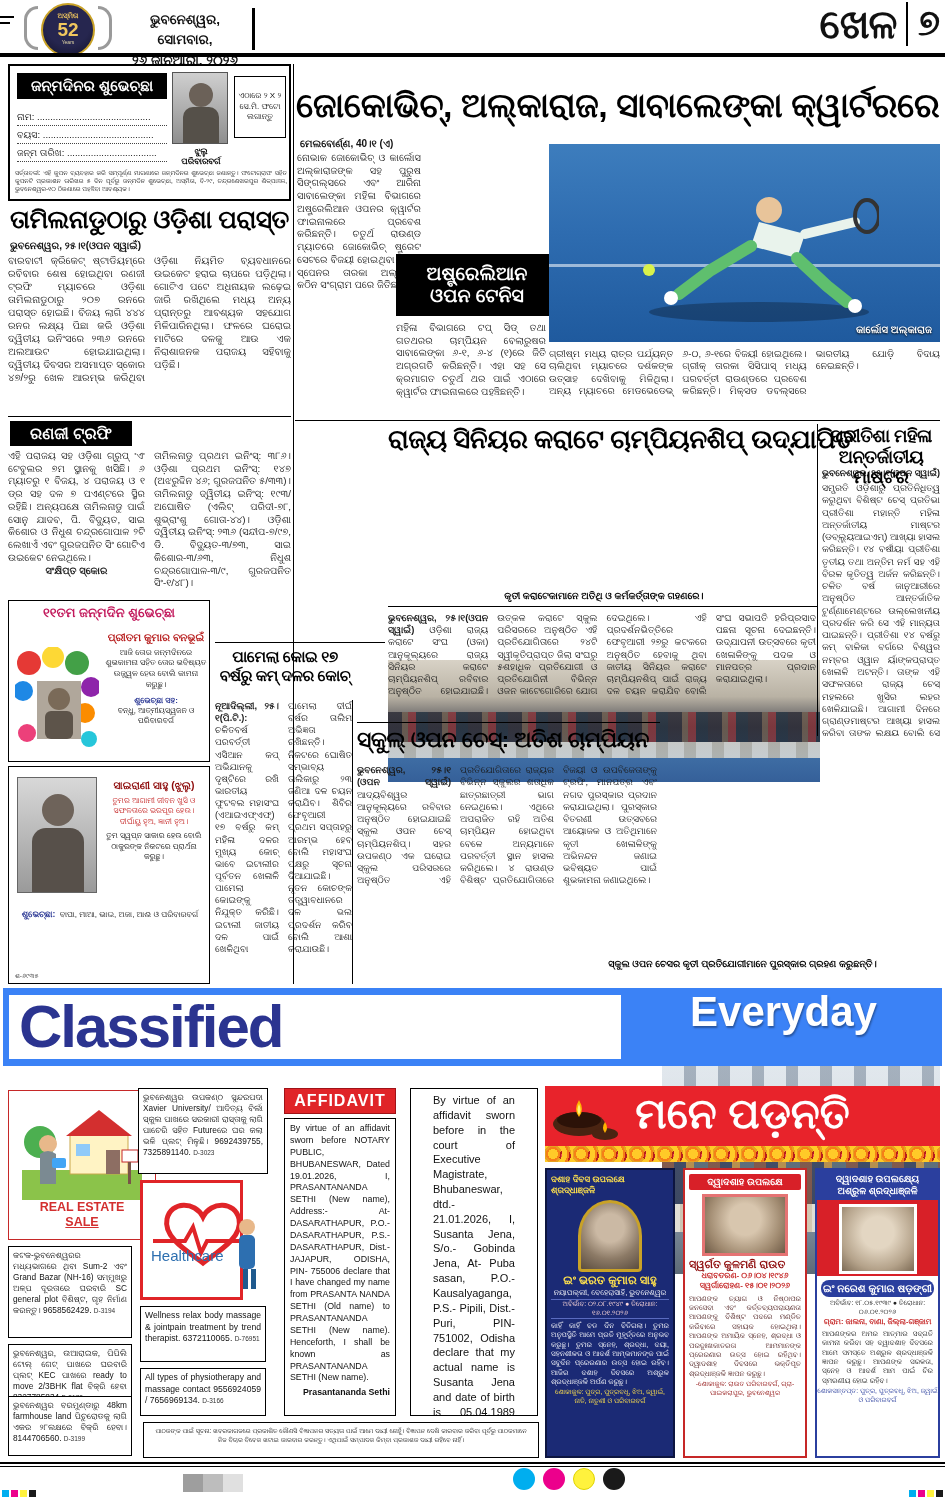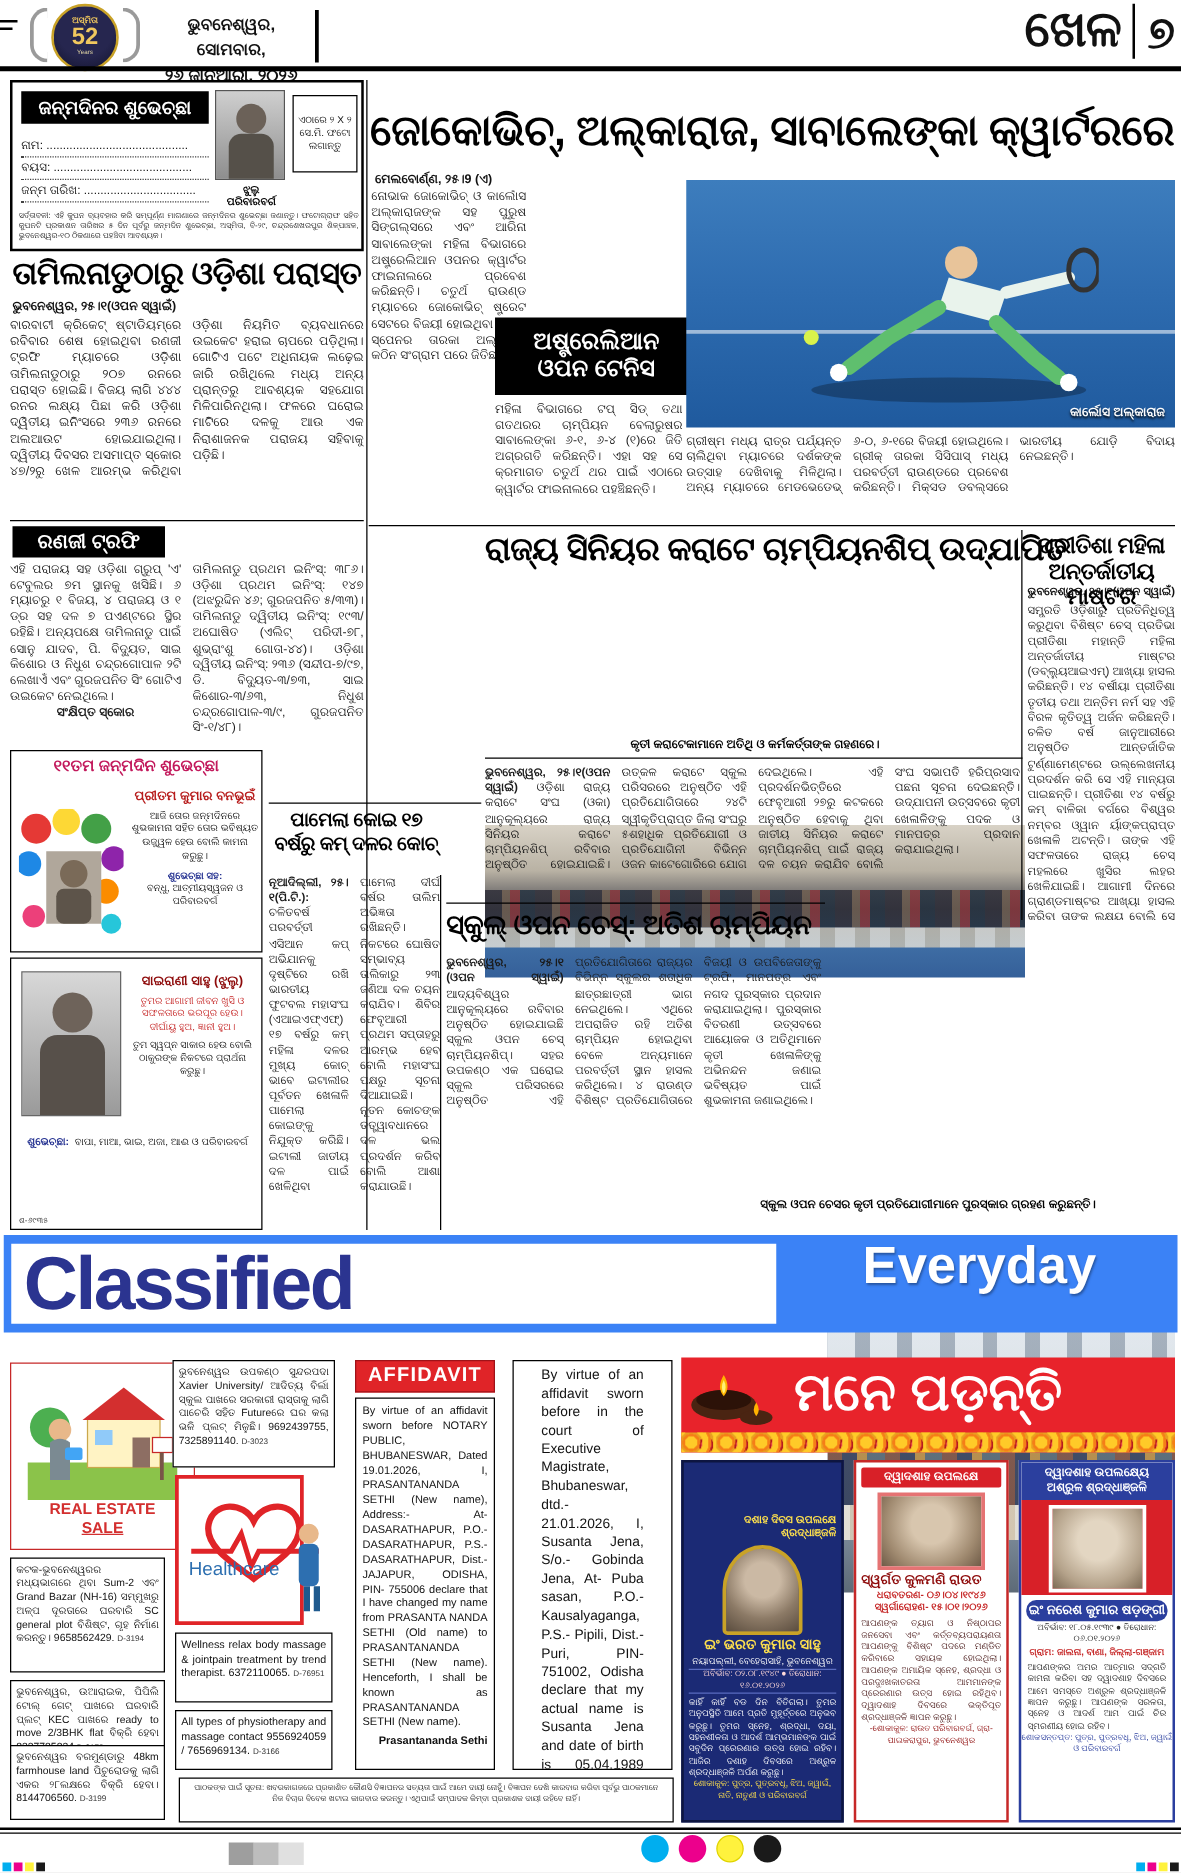--- a/index.html
+++ b/index.html
@@ -38,21 +38,21 @@
       <div style="color:#f0c75e;font-size:19px;font-weight:bold;line-height:1;">52</div>
       <div style="color:#e5d9a8;font-size:5px;">Years</div>
     </div>
   </div>
   <div class="abs" style="left:122px;top:10px;width:126px;text-align:center;font-weight:bold;font-size:13.5px;line-height:1.5;">
     <div>ଭୁବନେଶ୍ୱର, ସୋମବାର,</div>
     <div>୨୬ ଜାନୁଆରୀ, ୨୦୨୬</div>
   </div>
   <div class="abs rule" style="left:252px;top:8px;width:2.5px;height:42px;"></div>
 
-  <div class="abs" style="left:690px;top:2px;width:250px;display:flex;align-items:flex-end;justify-content:flex-end;gap:10px;">
+  <div class="abs" style="left:690px;top:2px;width:250px;display:flex;align-items:flex-start;justify-content:flex-end;gap:10px;">
     <span style="font-size:40px;font-weight:bold;letter-spacing:-1px;">ଖେଳ</span>
     <span style="width:1.5px;height:44px;background:#000;display:inline-block;"></span>
     <span style="font-size:36px;font-weight:bold;">୭</span>
   </div>
   <div class="abs rule" style="left:0;top:53px;width:945px;height:4px;"></div>
 
   <div class="abs adbox" style="left:8px;top:64px;width:283px;height:137px;border-width:2px;">
     <div class="blackbox" style="position:absolute;left:7px;top:7px;width:150px;height:26px;font-size:15px;">ଜନ୍ମଦିନର ଶୁଭେଚ୍ଛା</div>
     <div class="abs" style="left:7px;top:42px;width:150px;font-size:9.5px;line-height:1.8;">
       <div class="dotline">ନାମ: ...........................................</div>
@@ -121,21 +121,21 @@
     </div>
     <div style="position:absolute;left:8px;top:136px;width:186px;text-align:center;">
       <span style="font-size:8.5px;font-weight:bold;color:#283593;">ଶୁଭେଚ୍ଛା:</span>
       <span style="font-size:8px;">ବାପା, ମାଆ, ଭାଇ, ଅଜା, ଆଈ ଓ ପରିବାରବର୍ଗ</span>
     </div>
     <div class="abs adid" style="left:6px;bottom:3px;">ଶ-୬୯୩୫</div>
   </div>
 
   <div class="abs rule" style="left:295px;top:60px;width:0;height:0;"></div>
   <div class="abs headline" style="left:296px;top:88px;width:644px;font-size:34px;white-space:nowrap;">ଜୋକୋଭିଚ୍, ଅଲ୍‌କାରାଜ, ସାବାଲେଙ୍କା କ୍ୱାର୍ଟରରେ</div>
-  <div class="abs dateline" style="left:300px;top:138px;width:160px;font-size:10px;">ମେଲବୋର୍ଣ୍ଣ, ୨୫।9 (ଏ)</div>
+  <div class="abs dateline" style="left:300px;top:138px;width:160px;font-size:10px;">ମେଲବୋର୍ଣ୍ଣ, 40।୧ (ଏ)</div>
   <div class="abs body-text" style="left:297px;top:152px;width:124px;height:266px;font-size:9.8px;line-height:1.3;">ନୋଭାକ ଜୋକୋଭିଚ୍ ଓ କାର୍ଲୋସ ଅଲ୍‌କାରାଜଙ୍କ ସହ ପୁରୁଷ ସିଙ୍ଗଲ୍ସରେ ଏବଂ ଆରିନା ସାବାଲେଙ୍କା ମହିଳା ବିଭାଗରେ ଅଷ୍ଟ୍ରେଲିଆନ ଓପନର କ୍ୱାର୍ଟର ଫାଇନାଲରେ ପ୍ରବେଶ କରିଛନ୍ତି। ଚତୁର୍ଥ ରାଉଣ୍ଡ ମ୍ୟାଚରେ ଜୋକୋଭିଚ୍ ଷ୍ଟ୍ରେଟ ସେଟରେ ବିଜୟୀ ହୋଇଥିବା ବେଳେ ସ୍ପେନର ତାରକା ଅଲ୍‌କାରାଜ କଠିନ ସଂଗ୍ରାମ ପରେ ଜିତିଛନ୍ତି।</div>
   <div class="abs blackbox" style="left:396px;top:254px;width:162px;height:62px;font-size:19px;line-height:1.15;flex-direction:column;">
     <div>ଅଷ୍ଟ୍ରେଲିଆନ</div>
     <div>ଓପନ ଟେନିସ</div>
   </div>
   <div class="abs body-text" style="left:396px;top:322px;width:150px;height:96px;font-size:9.8px;line-height:1.3;">ମହିଳା ବିଭାଗରେ ଟପ୍ ସିଡ୍ ତଥା ଗତଥରର ଚାମ୍ପିୟନ ବେଲାରୁଷର ସାବାଲେଙ୍କା ୬-୧, ୬-୪ (୧)ରେ ଜିତି ଅଗ୍ରଗତି କରିଛନ୍ତି। ଏହା ସହ ସେ କ୍ରମାଗତ ଚତୁର୍ଥ ଥର ପାଇଁ ଏଠାରେ କ୍ୱାର୍ଟର ଫାଇନାଲରେ ପହଞ୍ଚିଛନ୍ତି।</div>
 
   <div class="abs photo" style="left:549px;top:144px;width:391px;height:198px;background:linear-gradient(180deg,#3d7dbd 0%,#2e6cb0 45%,#1f5a9e 100%);">
     <div class="abs" style="left:0;top:120px;width:391px;height:3px;background:rgba(255,255,255,.55);"></div>
     <svg class="abs" style="left:70px;top:30px;" width="260" height="150" viewBox="0 0 260 150">
@@ -282,21 +282,21 @@
       <path d="M30 10 Q36 20 30 27 Q24 20 30 10" fill="#ffb300"></path>
       <path d="M30 14 Q33 20 30 25 Q27 20 30 14" fill="#fff176"></path>
       <ellipse cx="56" cy="44" rx="13" ry="6" fill="#4a2412"></ellipse>
       <path d="M56 32 Q60 38 56 43 Q52 38 56 32" fill="#ffb300"></path>
     </svg>
     <div style="text-align:center;color:#fff;font-weight:bold;font-size:42px;line-height:56px;">ମନେ ପଡ଼ନ୍ତି</div>
     <div class="abs" style="left:0;bottom:0;width:395px;height:16px;background:repeating-radial-gradient(circle at 8px 8px,#ffca28 0 5px,#f57f17 5px 7px,transparent 7px 9px),repeating-radial-gradient(circle at 20px 10px,#ef5350 0 4px,#b71c1c 4px 6px,transparent 6px 24px),#e8a020;background-size:28px 16px;"></div>
   </div>
 
   <div class="abs obit-card" style="left:545px;top:1168px;width:130px;height:290px;background:#1b2a75;border:2px solid #0d1540;color:#fff;padding:4px;">
-    <div style="color:#ffe14d;font-weight:bold;font-size:8.6px;text-align:right;margin-top:36px;">ଦଶାହ ଦିବସ ଉପଲକ୍ଷେ ଶ୍ରଦ୍ଧାଞ୍ଜଳି</div>
+    <div style="color:#ffe14d;font-weight:bold;font-size:8.6px;text-align:left;">ଦଶାହ ଦିବସ ଉପଲକ୍ଷେ ଶ୍ରଦ୍ଧାଞ୍ଜଳି</div>
     <div class="photo" style="width:64px;height:72px;margin:4px auto 2px;background:radial-gradient(circle at 50% 38%,#cbb9a4 28%,#8c7a66 62%,#5a4c3e 100%);border:3px solid #c9a227;border-radius:50% 50% 4px 4px;"></div>
     <div style="color:#ffe14d;font-weight:bold;font-size:11.5px;text-align:center;line-height:1.15;">ଇଂ ଭରତ କୁମାର ସାହୁ</div>
     <div style="font-size:7.5px;text-align:center;">ନୟାପଲ୍ଲୀ, ବେହେରାସାହି, ଭୁବନେଶ୍ୱର</div>
     <div style="font-size:6.8px;text-align:center;color:#ffd9d9;border-top:1px solid #5a6bc0;border-bottom:1px solid #5a6bc0;margin:2px 0;">ଅବିର୍ଭାବ: ୦୨.୦୮.୧୯୪୯ ● ତିରୋଧାନ: ୧୬.୦୧.୨୦୨୬</div>
     <div style="font-size:7.2px;text-align:justify;">କାହିଁ କାହିଁ ବଡ ଦିନ ବିତିଗଲା। ତୁମର ଅନୁପସ୍ଥିତି ଆମେ ପ୍ରତି ମୁହୂର୍ତ୍ତରେ ଅନୁଭବ କରୁଛୁ। ତୁମର ସ୍ନେହ, ଶ୍ରଦ୍ଧା, ଦୟା, ସହନଶୀଳତା ଓ ଆଦର୍ଶ ଆମ୍ଭମାନଙ୍କ ପାଇଁ ସବୁଦିନ ପ୍ରେରଣାର ଉତ୍ସ ହୋଇ ରହିବ। ଆଜିର ଦଶାହ ଦିବସରେ ଅଶ୍ରୁଳ ଶ୍ରଦ୍ଧାଞ୍ଜଳି ଅର୍ପଣ କରୁଛୁ।</div>
     <div style="font-size:6.8px;text-align:center;color:#ffe14d;margin-top:2px;">ଶୋକାକୁଳ: ପୁତ୍ର, ପୁତ୍ରବଧୂ, ଝିଅ, ଜ୍ୱାଇଁ, ନାତି, ନାତୁଣୀ ଓ ପରିବାରବର୍ଗ</div>
   </div>
 
   <div class="abs obit-card" style="left:683px;top:1168px;width:124px;height:290px;background:#fff;border:2px solid #c62828;padding:4px;">
     <div style="background:#d82028;color:#fff;font-weight:bold;font-size:9.5px;text-align:center;padding:2px 0;border-radius:2px;">ଦ୍ୱାଦଶାହ ଉପଲକ୍ଷେ</div>

